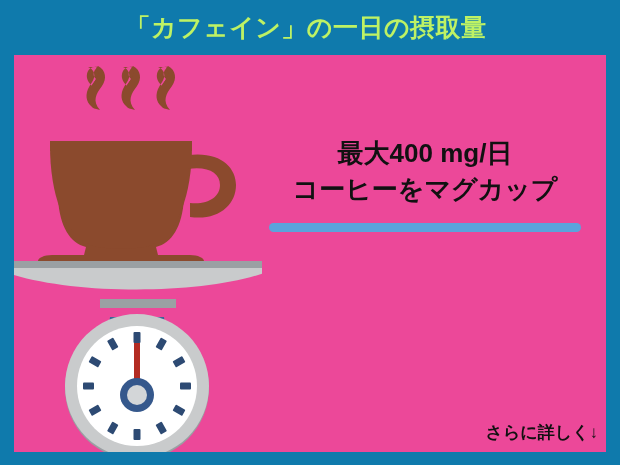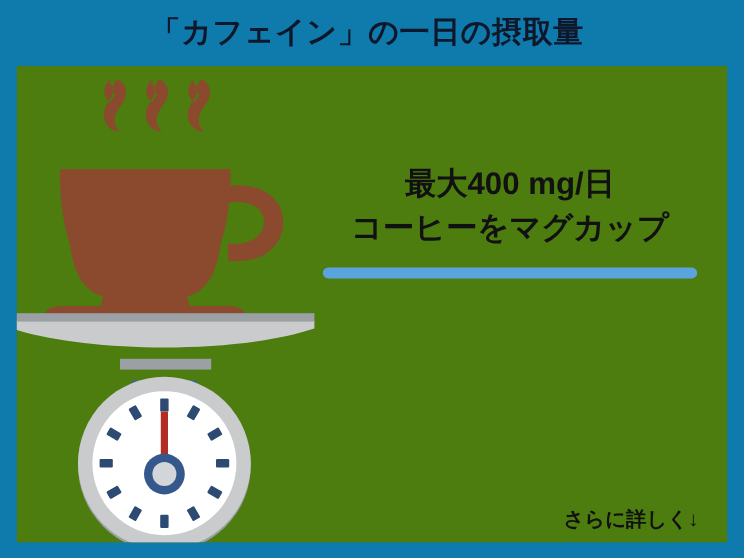--- a/index.html
+++ b/index.html
@@ -17,35 +17,35 @@
     background: #0f7aac;
     overflow: hidden;
   }
   
   .title {
     position: absolute;
     left: 0;
     top: 10px;
     width: 612px;
     text-align: center;
-    color: #0f172a;
+    color: #bef264;
     font-size: 25px;
     font-weight: bold;
     letter-spacing: 0.5px;
     line-height: 34px;
     white-space: nowrap;
   }
   
   .card {
     position: absolute;
     left: 14px;
     top: 55px;
     width: 592px;
     height: 397px;
-    background: #4d7c0f;
+    background: #ec4899;
     overflow: hidden;
   }
   
   .text-block {
     position: absolute;
     left: 236px;
     top: 80px;
     width: 350px;
     text-align: center;
   }
@@ -60,21 +60,21 @@
   .divider {
     margin: 16px auto 0 auto;
     width: 312px;
     height: 9px;
     border-radius: 5px;
     background: #5ba3dc;
   }
   
   .more-link {
     position: absolute;
-    right: 24px;
+    right: 8px;
     bottom: 8px;
     color: #111111;
     font-size: 17px;
     font-weight: bold;
     white-space: nowrap;
   }
   
   .illustration {
     position: absolute;
     left: -2px;

